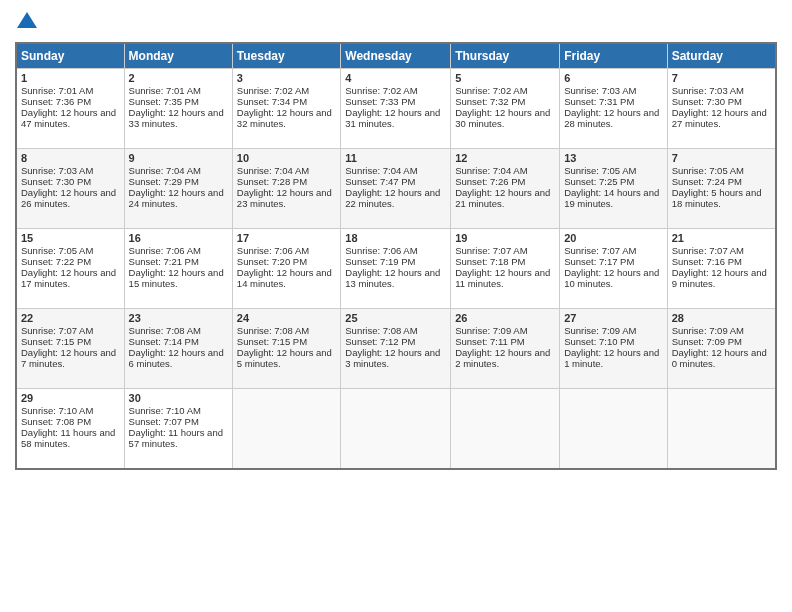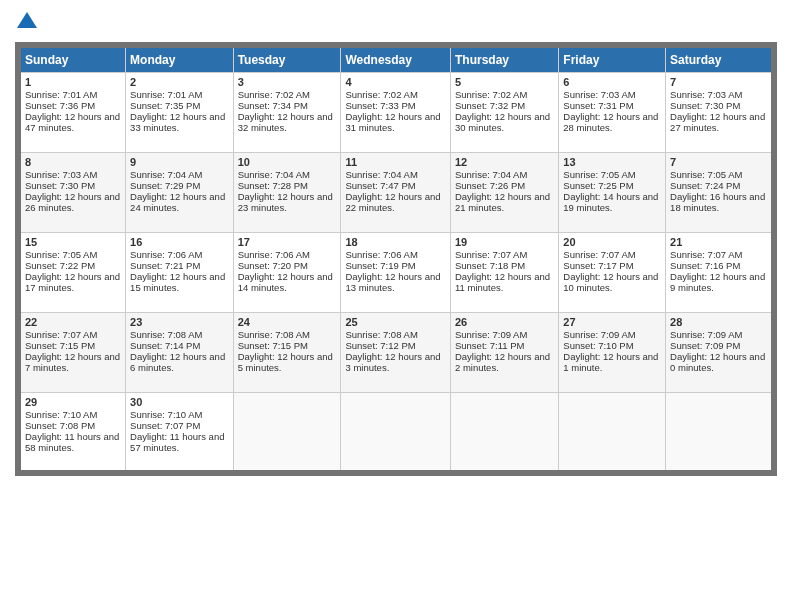--- a/index.html
+++ b/index.html
@@ -45,21 +45,21 @@
       font-weight: normal;
       color: #333;
     }
     .location {
       font-size: 14px;
       color: #555;
     }
     .calendar {
       width: 100%;
       border-collapse: collapse;
-      border: 6px solid #737373;
+      border: 2px solid #737373;
     }
     .calendar th {
       background-color: #2c6fad;
       color: #fff;
       font-size: 12px;
       font-weight: bold;
       padding: 5px 4px;
       text-align: left;
       border: 1px solid #ccc;
     }
@@ -128,21 +128,21 @@
           <td><span class="day-num">6</span><span>Sunrise: 7:03 AM</span><br><span>Sunset: 7:31 PM</span><br><span>Daylight: 12 hours and 28 minutes.</span></td>
           <td><span class="day-num">7</span><span>Sunrise: 7:03 AM</span><br><span>Sunset: 7:30 PM</span><br><span>Daylight: 12 hours and 27 minutes.</span></td>
         </tr>
         <tr>
           <td><span class="day-num">8</span><span>Sunrise: 7:03 AM</span><br><span>Sunset: 7:30 PM</span><br><span>Daylight: 12 hours and 26 minutes.</span></td>
           <td><span class="day-num">9</span><span>Sunrise: 7:04 AM</span><br><span>Sunset: 7:29 PM</span><br><span>Daylight: 12 hours and 24 minutes.</span></td>
           <td><span class="day-num">10</span><span>Sunrise: 7:04 AM</span><br><span>Sunset: 7:28 PM</span><br><span>Daylight: 12 hours and 23 minutes.</span></td>
           <td><span class="day-num">11</span><span>Sunrise: 7:04 AM</span><br><span>Sunset: 7:47 PM</span><br><span>Daylight: 12 hours and 22 minutes.</span></td>
           <td><span class="day-num">12</span><span>Sunrise: 7:04 AM</span><br><span>Sunset: 7:26 PM</span><br><span>Daylight: 12 hours and 21 minutes.</span></td>
           <td><span class="day-num">13</span><span>Sunrise: 7:05 AM</span><br><span>Sunset: 7:25 PM</span><br><span>Daylight: 14 hours and 19 minutes.</span></td>
-          <td><span class="day-num">7</span><span>Sunrise: 7:05 AM</span><br><span>Sunset: 7:24 PM</span><br><span>Daylight: 16 hours and 18 minutes.</span></td>
+          <td><span class="day-num">7</span><span>Sunrise: 7:05 AM</span><br><span>Sunset: 7:24 PM</span><br><span>Daylight: 5 hours and 18 minutes.</span></td>
         </tr>
         <tr>
           <td><span class="day-num">15</span><span>Sunrise: 7:05 AM</span><br><span>Sunset: 7:22 PM</span><br><span>Daylight: 12 hours and 17 minutes.</span></td>
           <td><span class="day-num">16</span><span>Sunrise: 7:06 AM</span><br><span>Sunset: 7:21 PM</span><br><span>Daylight: 12 hours and 15 minutes.</span></td>
           <td><span class="day-num">17</span><span>Sunrise: 7:06 AM</span><br><span>Sunset: 7:20 PM</span><br><span>Daylight: 12 hours and 14 minutes.</span></td>
           <td><span class="day-num">18</span><span>Sunrise: 7:06 AM</span><br><span>Sunset: 7:19 PM</span><br><span>Daylight: 12 hours and 13 minutes.</span></td>
           <td><span class="day-num">19</span><span>Sunrise: 7:07 AM</span><br><span>Sunset: 7:18 PM</span><br><span>Daylight: 12 hours and 11 minutes.</span></td>
           <td><span class="day-num">20</span><span>Sunrise: 7:07 AM</span><br><span>Sunset: 7:17 PM</span><br><span>Daylight: 12 hours and 10 minutes.</span></td>
           <td><span class="day-num">21</span><span>Sunrise: 7:07 AM</span><br><span>Sunset: 7:16 PM</span><br><span>Daylight: 12 hours and 9 minutes.</span></td>
         </tr>

